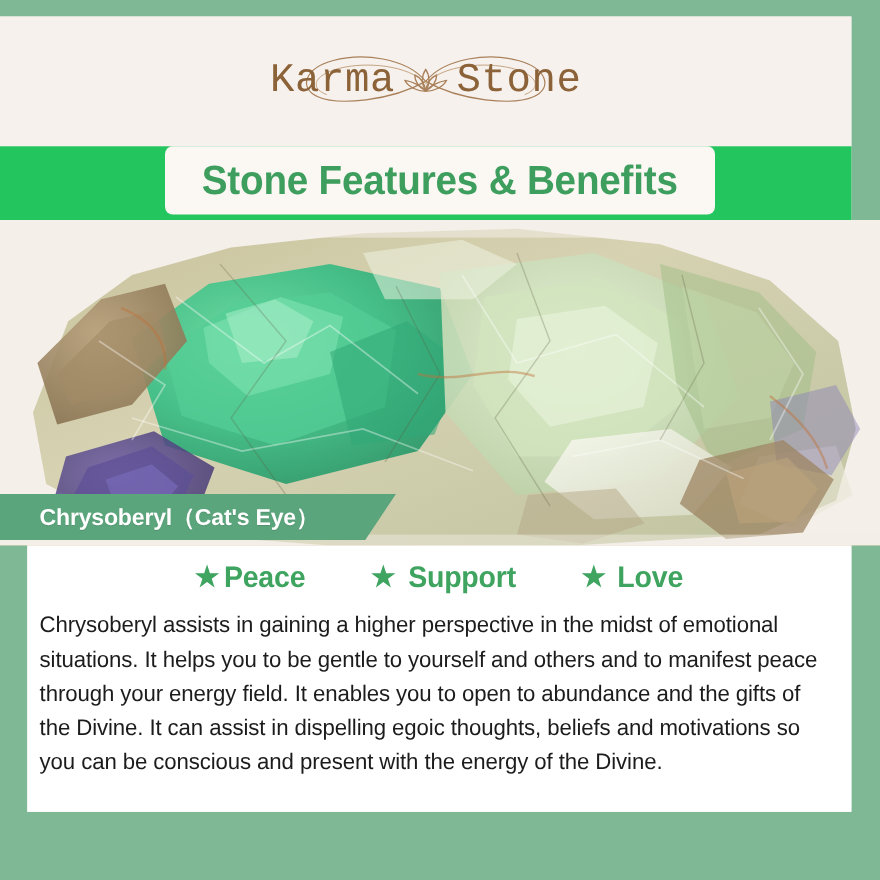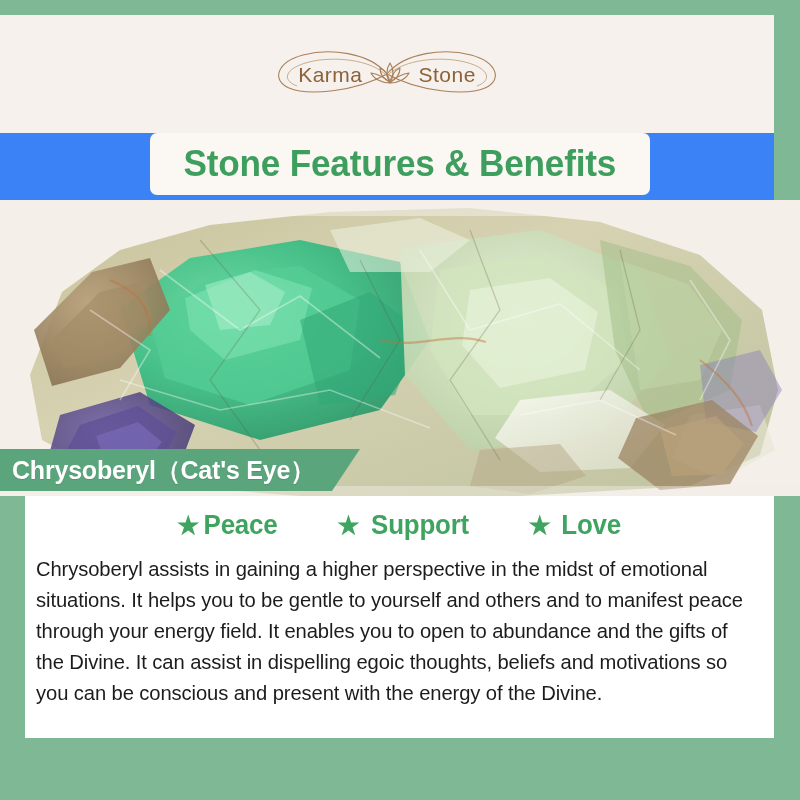--- a/index.html
+++ b/index.html
@@ -35,36 +35,36 @@
     position:absolute;left:0;top:15px;width:774px;height:118px;
     background:#F6F1EC;
     display:flex;align-items:center;justify-content:center;
   }
   .logo{
     position:relative;
     display:flex;align-items:center;justify-content:center;
     width:300px;height:64px;
   }
   .logo-word{
-    font-family:Liberation Sans, sans-serif;
-    font-size:21px;
+    font-family:Liberation Mono, monospace;
+    font-size:37px;
     color:#8C6239;
     letter-spacing:.5px;
     line-height:1;
     position:relative;z-index:3;
   }
   .logo-word.left{margin-right:6px;}
   .logo-word.right{margin-left:6px;}
   .logo-lotus{position:relative;z-index:3;width:44px;height:34px;}
   .logo-swirl{position:absolute;left:0;top:0;width:300px;height:64px;z-index:1;}
 
   
   .title-wrap{
     position:absolute;left:0;top:133px;width:774px;height:67px;
-    background:#3b82f6;
+    background:#22c55e;
   }
   .title-card{
     position:absolute;left:150px;top:0px;width:500px;height:62px;
     background:#FBF7F3;
     border-radius:7px;
     display:flex;align-items:center;justify-content:center;
   }
   .title-text{
     font-family:"Liberation Sans Narrow","Liberation Sans", sans-serif;
     font-weight:700;
@@ -88,23 +88,23 @@
     position:absolute;left:0;top:449px;width:360px;height:42px;
     background:var(--banner);
     clip-path:polygon(0 0, 360px 0, 332px 42px, 0 42px);
     display:flex;align-items:center;
     z-index:5;
   }
   .name-text{
     color:#FFFFFF;
     font-family:"Liberation Sans", sans-serif;
     font-weight:700;
-    font-size:25px;
+    font-size:21px;
     letter-spacing:-0.2px;
-    padding-left:12px;
+    padding-left:36px;
     white-space:nowrap;
     text-shadow:0 1px 1px rgba(0,0,0,.10);
   }
 
   
   .content{
     position:absolute;left:25px;top:496px;width:749px;height:242px;
     background:#FFFFFF;
   }
   .keywords{

